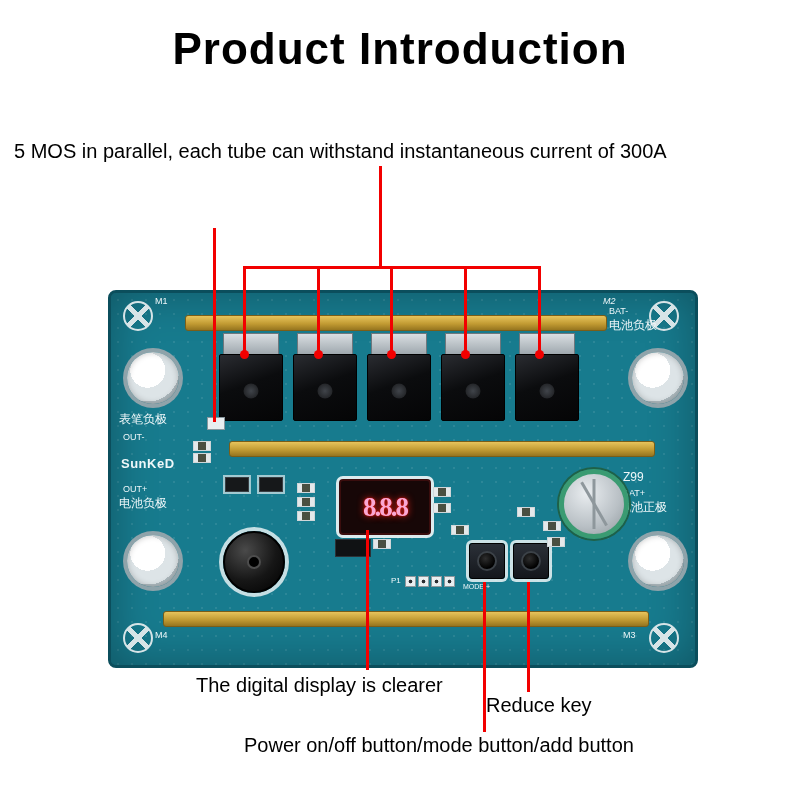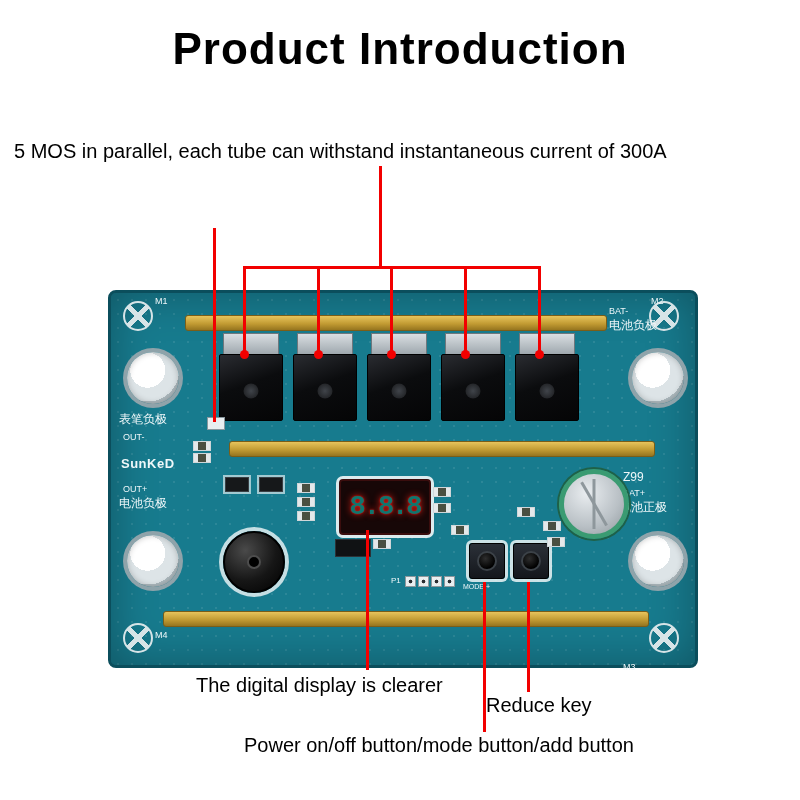--- a/index.html
+++ b/index.html
@@ -37,22 +37,22 @@
   .mosfet .mbody{flex:1;border:1px solid #000;border-radius:2px;position:relative;
                background:linear-gradient(160deg,#2a2c31 0%,#0b0c0e 45%,#050506 100%);}
   .mosfet .mbody::after{content:'';position:absolute;left:50%;top:55%;transform:translate(-50%,-50%);
                width:15px;height:15px;border-radius:50%;
                background:radial-gradient(#40444a,#17181a);}
   .sensorbox{position:absolute;width:16px;height:11px;background:#e8eef0;border:1px solid #88979e;}
   .display{position:absolute;left:228px;top:186px;width:88px;height:52px;border-radius:4px;
            background:#170707;border:2px solid #3a0d0d;
            box-shadow:0 0 0 3px rgba(255,255,255,.85);
            display:flex;align-items:center;justify-content:center;}
-  .digits{font-family:Liberation Mono, monospace;font-weight:bold;font-size:27px;
-          color:#0f766e;letter-spacing:-2px;
+  .digits{font-family:Liberation Serif, serif;font-weight:bold;font-size:27px;
+          color:#f9a8d4;letter-spacing:-2px;
           text-shadow:0 0 7px rgba(255,40,28,.9),0 0 2px #ff0000;}
   .buzzer{position:absolute;left:112px;top:238px;width:58px;height:58px;border-radius:50%;
           background:radial-gradient(circle at 35% 30%,#4a4a4a,#161616 55%,#000 100%);
           border:2px solid #000;box-shadow:0 0 0 4px rgba(255,255,255,.75);}
   .buzzer::after{content:'';position:absolute;left:50%;top:50%;transform:translate(-50%,-50%);
           width:10px;height:10px;border-radius:50%;background:#000;border:2px solid #4d4d4d;}
   .cap{position:absolute;left:448px;top:176px;width:60px;height:60px;border-radius:50%;
        background:radial-gradient(circle at 38% 32%,#e9edf0,#b9c0c5 60%,#8f989d 100%);
        border:5px solid #3a9b72;box-shadow:0 0 0 2px #1e6148;}
   .cap::before{content:'';position:absolute;left:50%;top:8%;width:3px;height:84%;
@@ -82,23 +82,23 @@
   <div class="title">Product Introduction</div>
   <div class="note" style="left:14px;top:140px;">5 MOS in parallel, each tube can withstand instantaneous current of 300A</div>
 
   <div class="pcb">
 
     <div class="screwmark" style="left:12px;top:8px;"></div>
     <div class="screwmark" style="left:538px;top:8px;"></div>
     <div class="screwmark" style="left:12px;top:330px;"></div>
     <div class="screwmark" style="left:538px;top:330px;"></div>
     <div class="silk" style="left:44px;top:4px;font-size:9px;">M1</div>
-    <div class="silk" style="left:540px;top:4px;font-size:9px;">M2</div>
+    <div class="silk" style="left:492px;top:4px;font-size:9px;font-style:italic;">M2</div>
     <div class="silk" style="left:44px;top:338px;font-size:9px;">M4</div>
-    <div class="silk" style="left:512px;top:338px;font-size:9px;margin-top:32px;">M3</div>
+    <div class="silk" style="left:512px;top:338px;font-size:9px;">M3</div>
 
     <div class="goldbar" style="left:74px;top:22px;width:420px;"></div>
     <div class="goldbar" style="left:118px;top:148px;width:424px;"></div>
     <div class="goldbar" style="left:52px;top:318px;width:484px;"></div>
 
     <div class="silk" style="left:498px;top:14px;font-size:9px;">BAT-</div>
     <div class="silk" style="left:498px;top:26px;font-size:12px;">电池负极</div>
 
     <div class="bighole" style="left:16px;top:59px;"></div>
     <div class="bighole" style="left:16px;top:242px;"></div>

